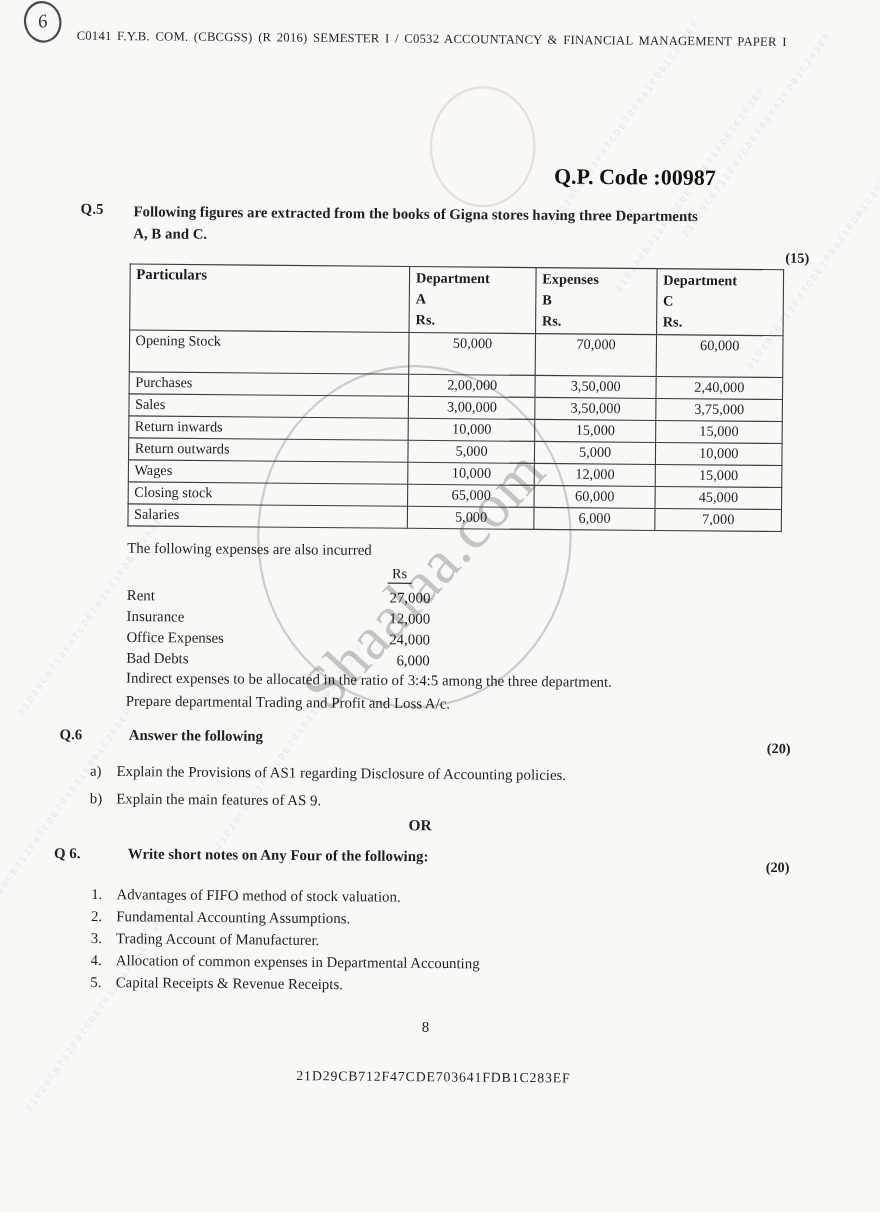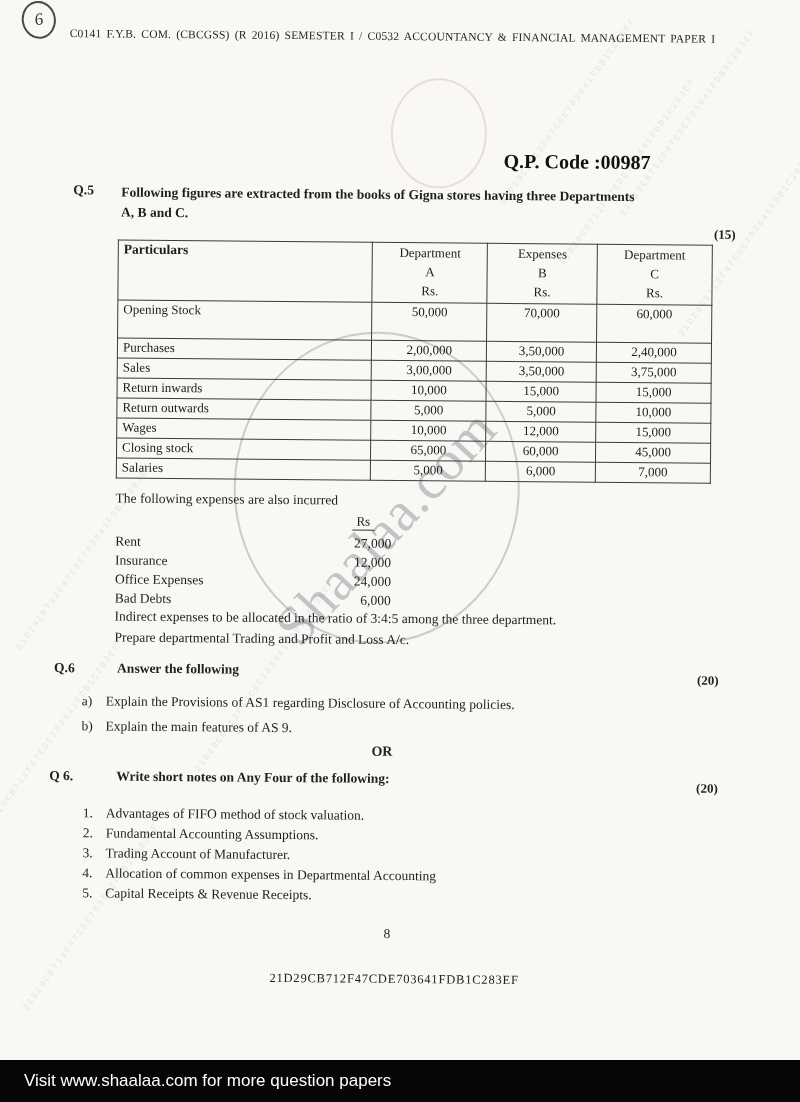--- a/index.html
+++ b/index.html
@@ -40,21 +40,21 @@
   .q5-label{left:75px;top:185px;}
   .q5-text{left:123px;top:185px;width:585px;font-size:13.5px;font-weight:bold;line-height:1.45;}
   .q5-marks{left:716px;top:200px;font-size:13px;font-weight:bold;margin-top:24px;}
 
   table.q5t{
     position:absolute;left:120px;top:242px;width:595px;border-collapse:collapse;
     font-size:13px;color:#1c1c1c;background:transparent;
   }
   table.q5t td{border:1px solid #3c3c3c;padding:1px 5px;}
   td.part-h{vertical-align:top;font-weight:bold;font-size:13.5px;padding-top:4px;}
-  td.dept-h{text-align:center;font-weight:normal;vertical-align:top;padding-top:4px;line-height:1.45;}
+  td.dept-h{font-weight:bold;vertical-align:top;padding-top:4px;line-height:1.45;}
   tr.hrow{height:58px;}
   tr.r-open{height:38px;}
   tr.r-open td{vertical-align:top;}
   tr.r-std{height:20px;}
   td.val{text-align:center;}
   td.lbl{padding-left:6px;}
 
   .exp-intro{left:120px;top:493px;font-size:13.5px;}
   .rs-head{left:357px;top:514px;font-size:13px;border-bottom:1px solid #333;padding:0 4px;}
   .exp-list{left:120px;top:534px;width:276px;font-size:13.5px;}
@@ -265,17 +265,14 @@
           <span>Capital Receipts &amp; Revenue Receipts.</span>
         </div>
       </div>
 
       <div class="abs page-num">8</div>
       <div class="abs hash-code">21D29CB712F47CDE703641FDB1C283EF</div>
 
     </div>
   </div>
 
-  <div class="banner">
-    <span>Visit www.shaalaa.com for more question papers</span>
-  </div>
 
 </div>
 
 </body></html>

